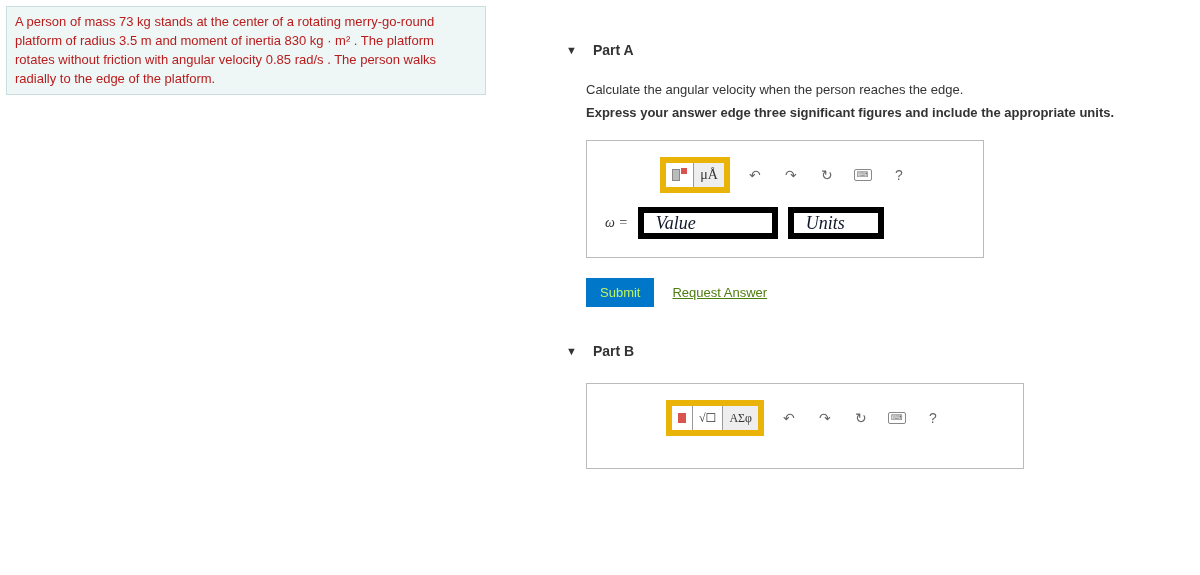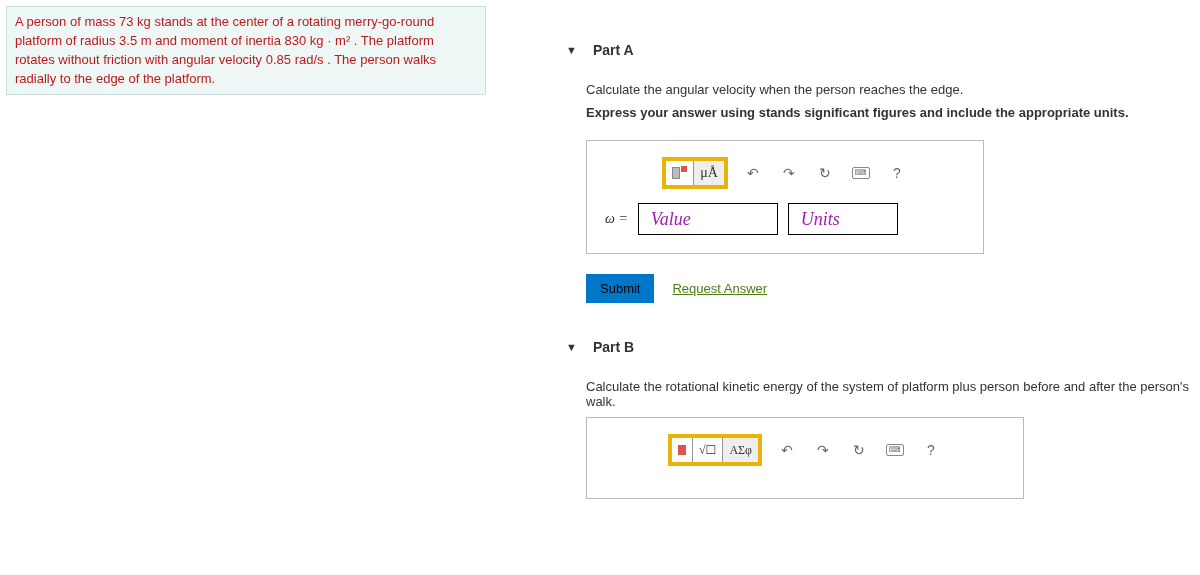--- a/index.html
+++ b/index.html
@@ -75,21 +75,21 @@
     justify-content: center;
     min-width: 22px;
     height: 22px;
     font-size: 14px;
     color: #666;
     cursor: pointer;
   }
   .tool-templates {
     display: flex;
     align-items: center;
-    border: 4px solid #eab308;
+    border: 6px solid #eab308;
     height: 24px;
   }
   .tool-templates .seg {
     padding: 2px 6px;
     display: flex;
     align-items: center;
     justify-content: center;
     height: 100%;
     box-sizing: border-box;
   }
@@ -110,49 +110,49 @@
     gap: 10px;
   }
   .var-label {
     font-family: "Times New Roman", serif;
     font-style: italic;
     font-size: 14px;
     color: #333;
   }
   .var-label sub { font-style: normal; font-size: 10px; }
   .ans-input {
-    border: 1px solid #000000;
+    border: 6px solid #000000;
     height: 32px;
     font-family: "Times New Roman", serif;
     font-style: italic;
     font-size: 18px;
-    color: #a21caf;
+    color: #0f172a;
     display: flex;
     align-items: center;
     padding: 0 12px;
     box-sizing: border-box;
     background: #fff;
   }
   .value-box { width: 140px; }
-  .units-box { width: 110px; }
+  .units-box { width: 96px; }
   .wide-box { width: 280px; }
   .unit-suffix {
     font-family: "Times New Roman", serif;
     font-size: 15px;
     margin-left: 12px;
   }
   .action-row {
     margin-top: 20px;
     display: flex;
     align-items: center;
     gap: 18px;
   }
   .submit-btn {
     background: #0077c8;
-    color: #000000;
+    color: #bef264;
     border: none;
     padding: 7px 14px;
     font-size: 13px;
     cursor: pointer;
   }
   .link {
     color: #4d7c0f;
     text-decoration: underline;
     font-size: 13px;
     cursor: pointer;
@@ -187,21 +187,21 @@
 
   <div class="parts-col">
 
     <div class="part-block">
       <div class="part-header">
         <span class="caret">▼</span>
         <span>Part A</span>
       </div>
       <div class="part-body">
         <div class="prompt">Calculate the angular velocity when the person reaches the edge.</div>
-        <div class="instruct">Express your answer using stands significant figures and include the appropriate units.</div>
+        <div class="instruct">Express your answer edge three significant figures and include the appropriate units.</div>
 
         <div class="answer-area" style="min-width:360px;">
           <div class="toolbar">
             <span class="tool-templates">
               <span class="seg">
                   <span class="tpl-grey" style="width:6px;height:10px;"></span>
                   <span class="tpl-red" style="width:6px;height:6px;margin-left:1px;position:relative;top:-4px;"></span>
                 </span>
               <span class="seg mu-a">μÅ</span>
             </span>
@@ -226,21 +226,20 @@
         </div>
       </div>
     </div>
 
     <div class="part-block">
       <div class="part-header">
         <span class="caret">▼</span>
         <span>Part B</span>
       </div>
       <div class="part-body">
-        <div class="prompt">Calculate the rotational kinetic energy of the system of platform plus person before and after the person's walk.</div>
 
         <div class="answer-area" style="min-width:400px;">
           <div class="toolbar">
             <span class="tool-templates">
               <span class="seg">
                   <span class="tpl-red" style="width:8px;height:10px;"></span>
                 </span>
               <span class="seg sqrt-tpl">√☐</span>
               <span class="seg sigma">ΑΣφ</span>
             </span>

